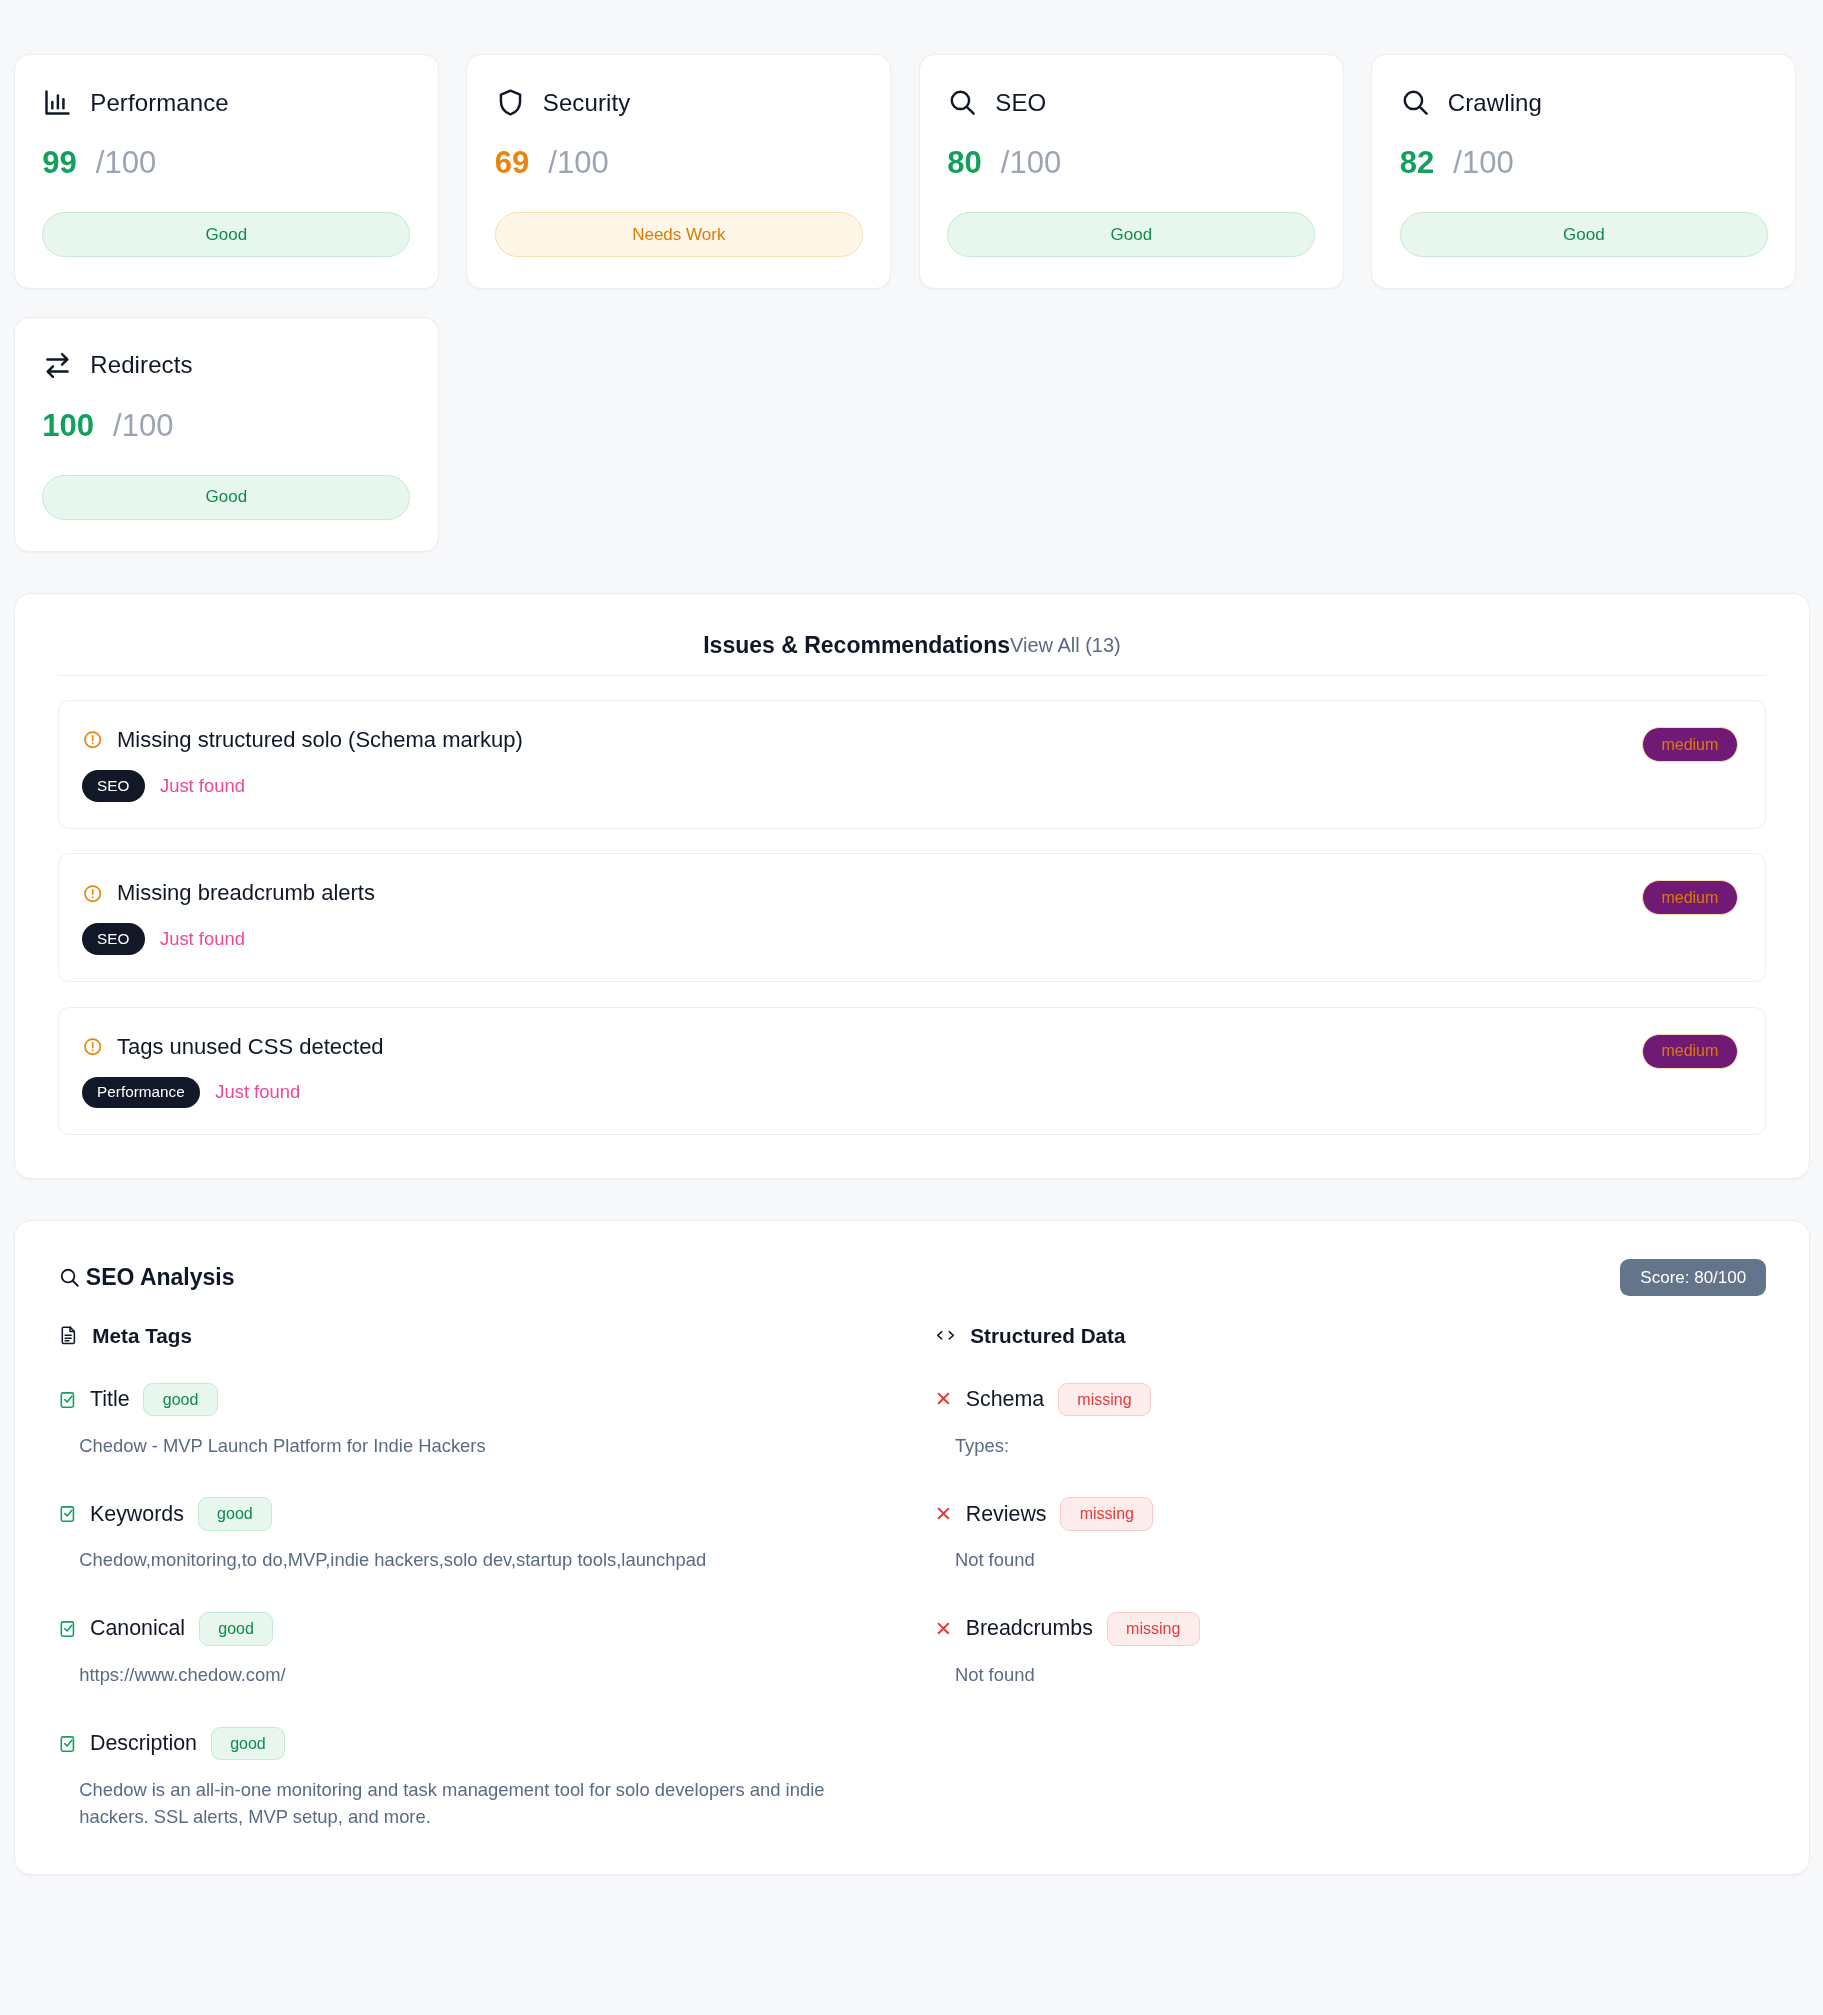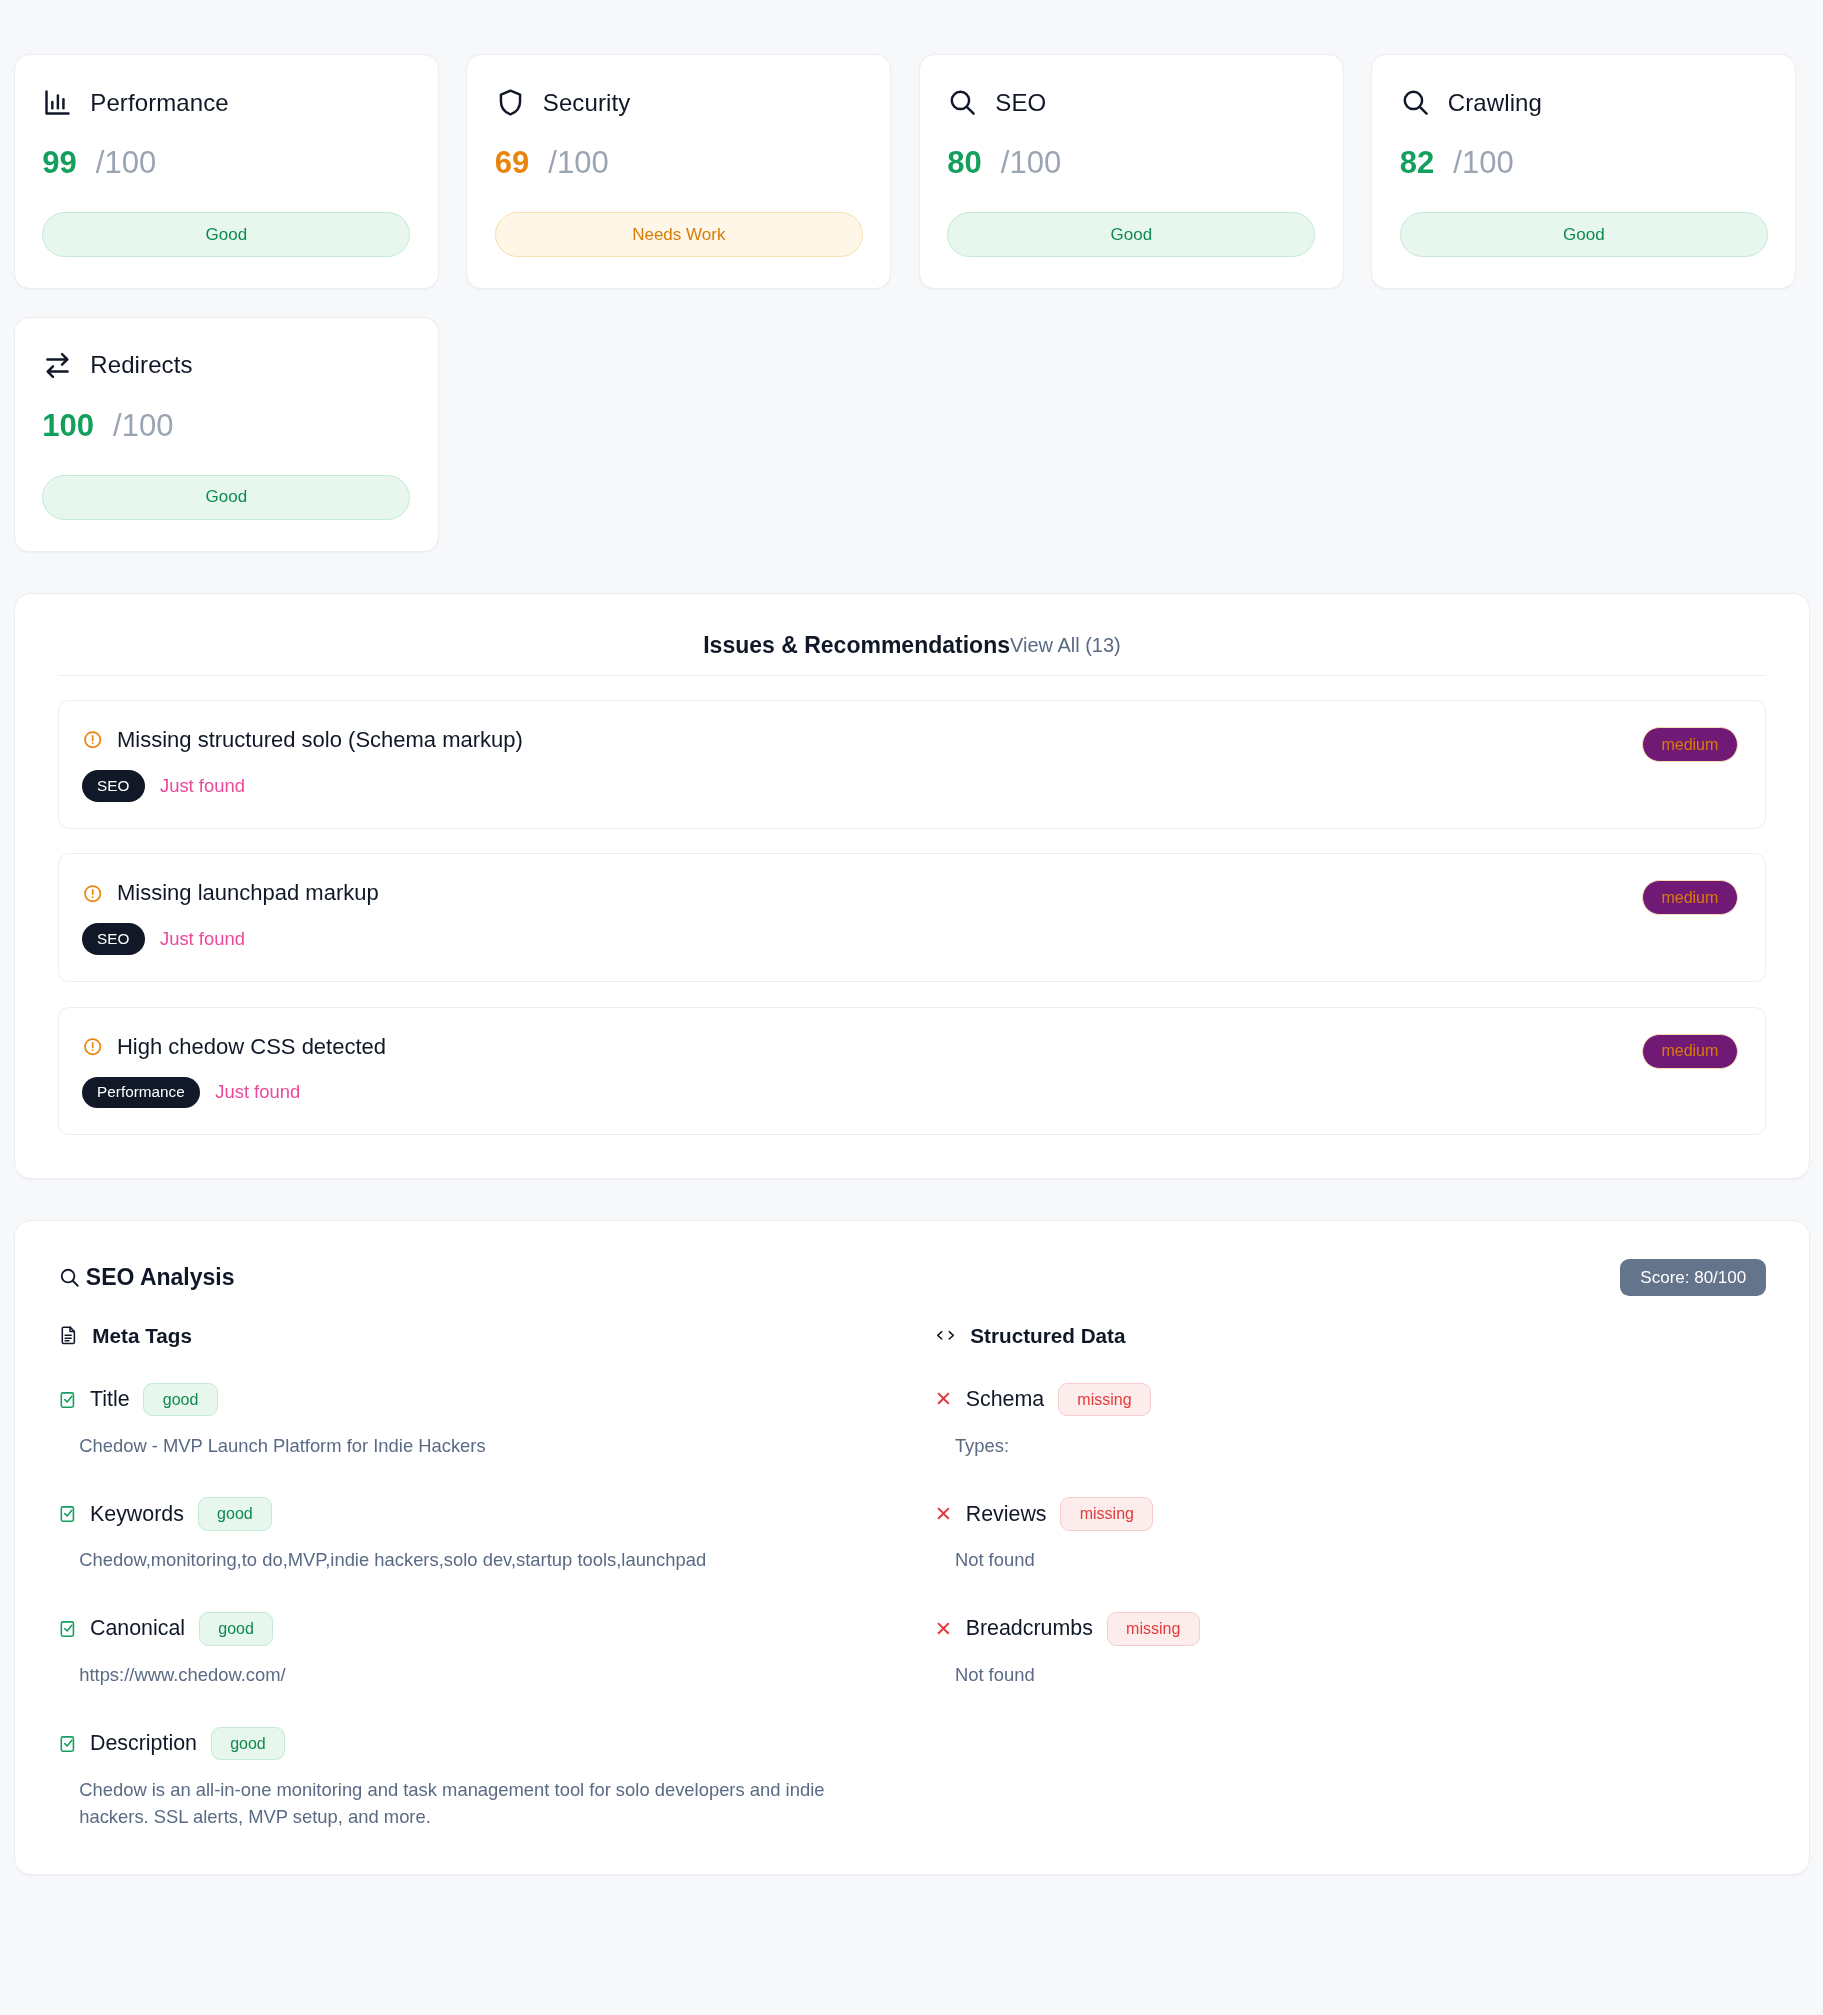--- a/index.html
+++ b/index.html
@@ -324,40 +324,40 @@
       <div class="issue">
         <div class="issue-left">
        <div class="issue-title-row">
          <span>
               <svg width="21.4" height="21.4" viewBox="0 0 24 24" fill="none" stroke="#e8850c" stroke-width="1.9" stroke-linecap="round">
     <circle cx="12" cy="12" r="8.6"></circle>
                 <line x1="12" y1="7.6" x2="12" y2="12.7"></line>
                 <line x1="12" y1="15.9" x2="12" y2="16.0"></line>
               </svg>
             </span>
-         <span class="issue-title">Missing launchpad markup</span>
+         <span class="issue-title">Missing breadcrumb alerts</span>
        </div>
        <div class="issue-meta">
          <span class="cat-pill">SEO</span>
          <span class="found-text">Just found</span>
        </div>
      </div>
      <span class="sev-pill">medium</span>
       </div>
       <div class="issue">
         <div class="issue-left">
        <div class="issue-title-row">
          <span>
               <svg width="21.4" height="21.4" viewBox="0 0 24 24" fill="none" stroke="#e8850c" stroke-width="1.9" stroke-linecap="round">
     <circle cx="12" cy="12" r="8.6"></circle>
                 <line x1="12" y1="7.6" x2="12" y2="12.7"></line>
                 <line x1="12" y1="15.9" x2="12" y2="16.0"></line>
               </svg>
             </span>
-         <span class="issue-title">High chedow CSS detected</span>
+         <span class="issue-title">Tags unused CSS detected</span>
        </div>
        <div class="issue-meta">
          <span class="cat-pill">Performance</span>
          <span class="found-text">Just found</span>
        </div>
      </div>
      <span class="sev-pill">medium</span>
       </div>
     </div>
 </div>

